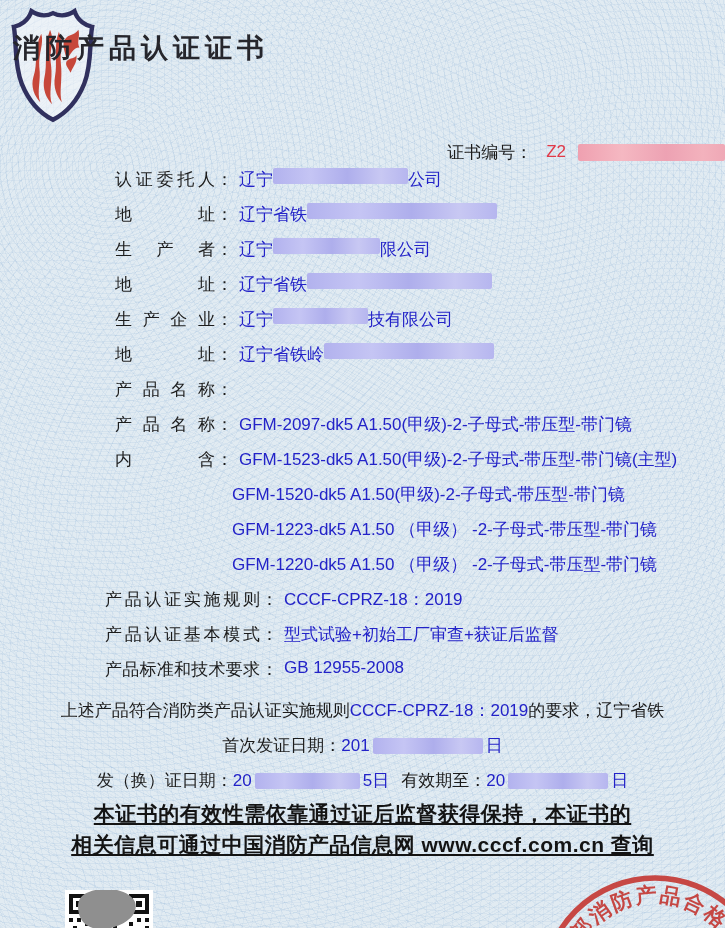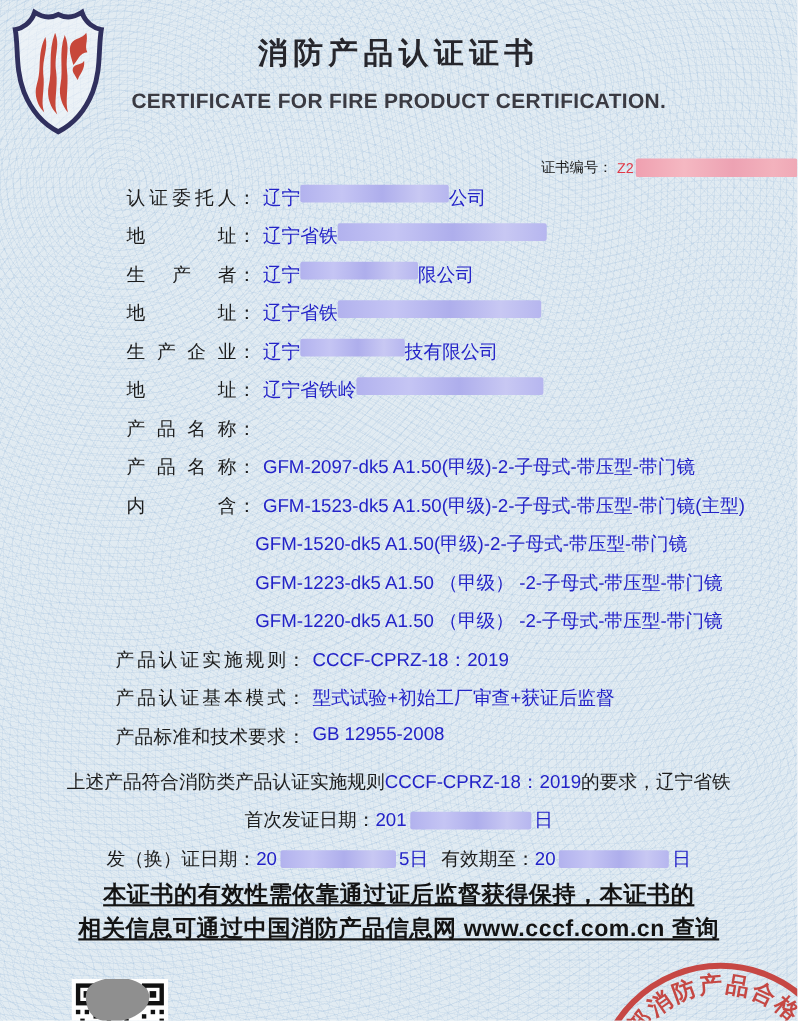--- a/index.html
+++ b/index.html
@@ -8,24 +8,24 @@
     position:relative;width:725px;height:928px;overflow:hidden;
     background-color:#e1ebf2;color:#1c1c1c;
     background-image:
       repeating-radial-gradient(circle at 15% 18%, rgba(100,150,200,.11) 0 1px, transparent 1px 6px),
       repeating-radial-gradient(circle at 72% 8%,  rgba(100,150,200,.09) 0 1px, transparent 1px 7px),
       repeating-radial-gradient(circle at 38% 55%, rgba(110,155,205,.08) 0 1px, transparent 1px 8px),
       repeating-radial-gradient(circle at 92% 75%, rgba(110,155,205,.09) 0 1px, transparent 1px 7px),
       repeating-radial-gradient(circle at 8% 95%,  rgba(110,155,205,.08) 0 1px, transparent 1px 9px);
   }
   .logo{position:absolute;left:8px;top:6px;width:90px;height:118px;}
-  .hdr{position:absolute;left:0;right:0;top:30px;text-align:center;}
+  .hdr{position:absolute;left:13px;right:0;top:30px;}
   .title-cn{font-size:27px;font-weight:bold;letter-spacing:5px;color:#26262c;}
   .title-en{margin-top:16px;font-size:19px;letter-spacing:.3px;color:#3a3a42;font-weight:bold;}
-  .certno{position:absolute;top:142px;right:0;height:20px;display:flex;align-items:center;font-size:13px;}
+  .certno{position:absolute;top:142px;right:0;height:20px;display:flex;align-items:center;font-size:17px;gap:10px;}
   .certno .lab{color:#1c1c1c;}
   .certno .val{color:#e13a48;margin-left:4px;}
   .redact{display:inline-block;height:16px;border-radius:2px;vertical-align:-3px;
     background:linear-gradient(90deg,#b2b2ee 0%,#c5c5f4 28%,#aeaeec 55%,#c8c8f3 80%,#b6b6ef 100%);}
   .redact-pink{height:17px;border-radius:2px;
     background:linear-gradient(90deg,#efa0b0 0%,#f5b8c2 30%,#eda2b3 60%,#f3b2bd 85%,#efa8b6 100%);}
   .fields{position:absolute;left:0;right:0;top:168px;font-size:17px;}
   .row{height:35px;display:flex;margin-left:115px;white-space:nowrap;}
   .row.rule{margin-left:105px;}
   .lab5{display:inline-block;width:100px;text-align:justify;text-align-last:justify;color:#1c1c1c;}
@@ -49,21 +49,20 @@
     <path d="M46 7 C54 11 62 9 68 5 C71 15 80 20 86 21 C83 38 86 58 78 79 C70 99 58 110 46 116 C34 110 22 99 14 79 C6 58 9 38 6 21 C12 20 21 15 24 5 C30 9 38 11 46 7 Z" fill="rgba(245,248,252,0.55)" stroke="#30305e" stroke-width="4.5"></path>
     <path d="M34 28 C26 44 31 58 26 72 C23 82 27 92 33 98 C29 88 34 76 32 62 C31 48 37 38 34 28 Z" fill="#c7473a"></path>
     <path d="M43 24 C36 42 41 58 37 74 C35 84 39 94 45 100 C41 90 46 76 44 60 C42 44 48 36 43 24 Z" fill="#c7473a"></path>
     <path d="M52 26 C46 42 51 58 48 72 C46 83 50 92 55 98 C52 88 56 74 54 58 C53 44 57 38 52 26 Z" fill="#c7473a"></path>
     <path d="M58 34 C62 28 68 30 72 24 C74 32 70 36 73 42 C66 42 64 50 60 54 C58 46 55 40 58 34 Z" fill="#c7473a"></path>
     <path d="M60 56 C64 52 68 54 70 50 C71 58 66 62 64 68 C61 62 58 60 60 56 Z" fill="#c7473a"></path>
   </svg>
 
   <div class="hdr">
     <div class="title-cn">消防产品认证证书</div>
-    <div class="title-en">CERTIFICATE FOR FIRE PRODUCT CERTIFICATION.</div>
   </div>
 
   <div class="certno">
     <span class="lab">证书编号：</span>
     <span class="val">Z2</span>
     <span class="redact-pink redact" style="width:147px;margin-left:2px;"></span>
   </div>
 
   <div class="fields">
 

